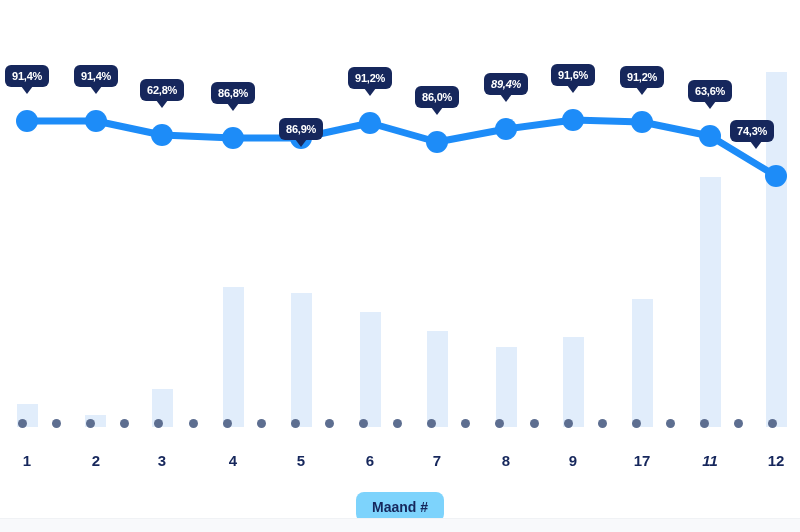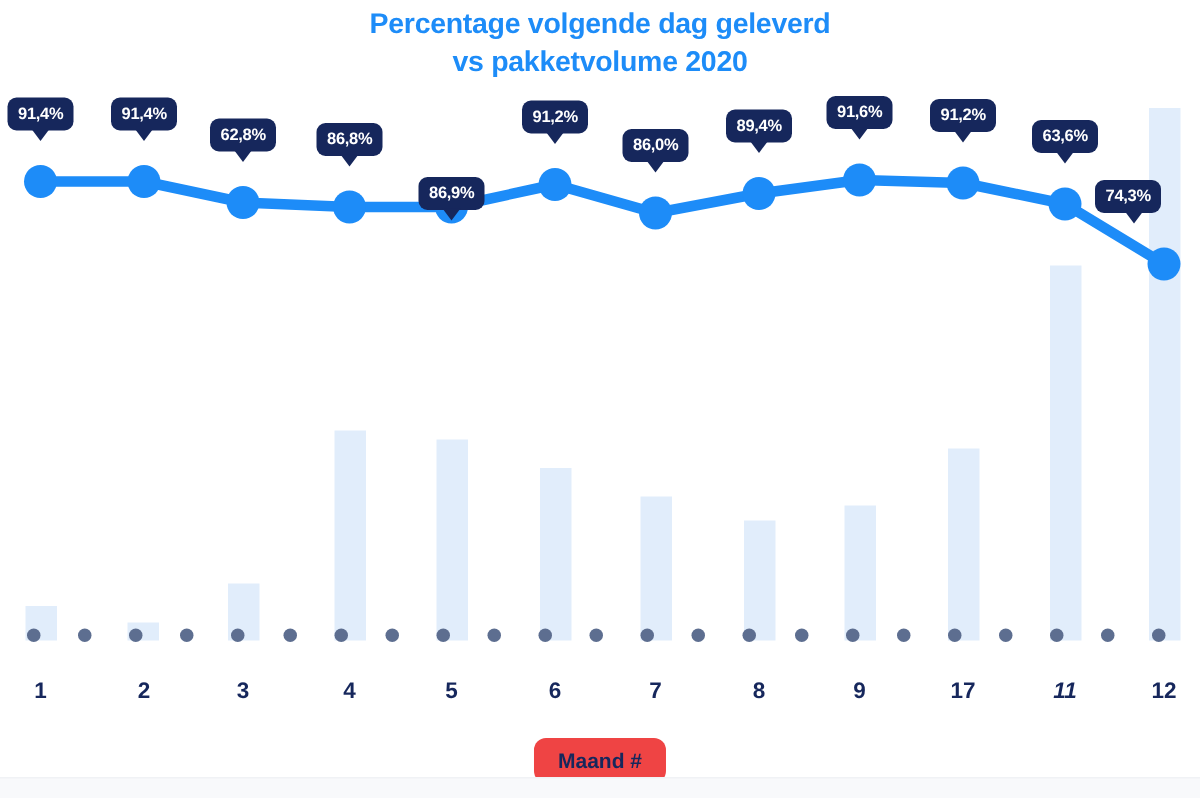--- a/index.html
+++ b/index.html
@@ -130,40 +130,36 @@
     font-size: 15px;
     font-weight: bold;
   }
 
   
   .axis-button {
     position: absolute;
     left: 50%;
     transform: translateX(-50%);
     top: 492px;
-    background: #ef4444;
+    background: #7dd3fc;
     color: #16275c;
     font-size: 14px;
     font-weight: bold;
     border: none;
     border-radius: 8px;
     padding: 7px 16px;
     cursor: pointer;
     font-family: "Liberation Sans", sans-serif;
   }
 </style>
 </head>
 <body>
 
 <div id="chart-root">
 
-  <div class="chart-title">
-    <span>Percentage volgende dag geleverd</span>
-    <span class="line2">vs pakketvolume 2020</span>
-  </div>
 
   <div class="plot">
     <div id="bars-layer">
         <div class="bar" style="left: 17px; top: 404px; height: 23px;"></div>
         <div class="bar" style="left: 85px; top: 415px; height: 12px;"></div>
         <div class="bar" style="left: 152px; top: 389px; height: 38px;"></div>
         <div class="bar" style="left: 223px; top: 287px; height: 140px;"></div>
         <div class="bar" style="left: 291px; top: 293px; height: 134px;"></div>
         <div class="bar" style="left: 360px; top: 312px; height: 115px;"></div>
         <div class="bar" style="left: 427px; top: 331px; height: 96px;"></div>
@@ -216,21 +212,21 @@
         <div class="point" style="left: 765px; top: 165px;"></div>
       </div>
     <div id="tooltips-layer">
         <div class="tooltip" style="left: 5px; top: 65px;">91,4%</div>
         <div class="tooltip" style="left: 74px; top: 65px;">91,4%</div>
         <div class="tooltip" style="left: 140px; top: 79px;">62,8%</div>
         <div class="tooltip" style="left: 211px; top: 82px;">86,8%</div>
         <div class="tooltip" style="left: 279px; top: 82px; margin-top: 36px;">86,9%</div>
         <div class="tooltip" style="left: 348px; top: 67px;">91,2%</div>
         <div class="tooltip" style="left: 415px; top: 86px;">86,0%</div>
-        <div class="tooltip" style="left: 484px; top: 73px;">89,4%</div>
+        <div class="tooltip" style="left: 484px; top: 73px; font-style: italic;">89,4%</div>
         <div class="tooltip" style="left: 551px; top: 64px;">91,6%</div>
         <div class="tooltip" style="left: 620px; top: 66px;">91,2%</div>
         <div class="tooltip" style="left: 688px; top: 80px;">63,6%</div>
         <div class="tooltip side-pointer" style="left: 730px; top: 120px;">74,3%</div>
       </div>
   </div>
 
   <div id="xlabels-layer">
       <div class="x-label" style="left: 27px;">1</div>
       <div class="x-label" style="left: 96px;">2</div>

